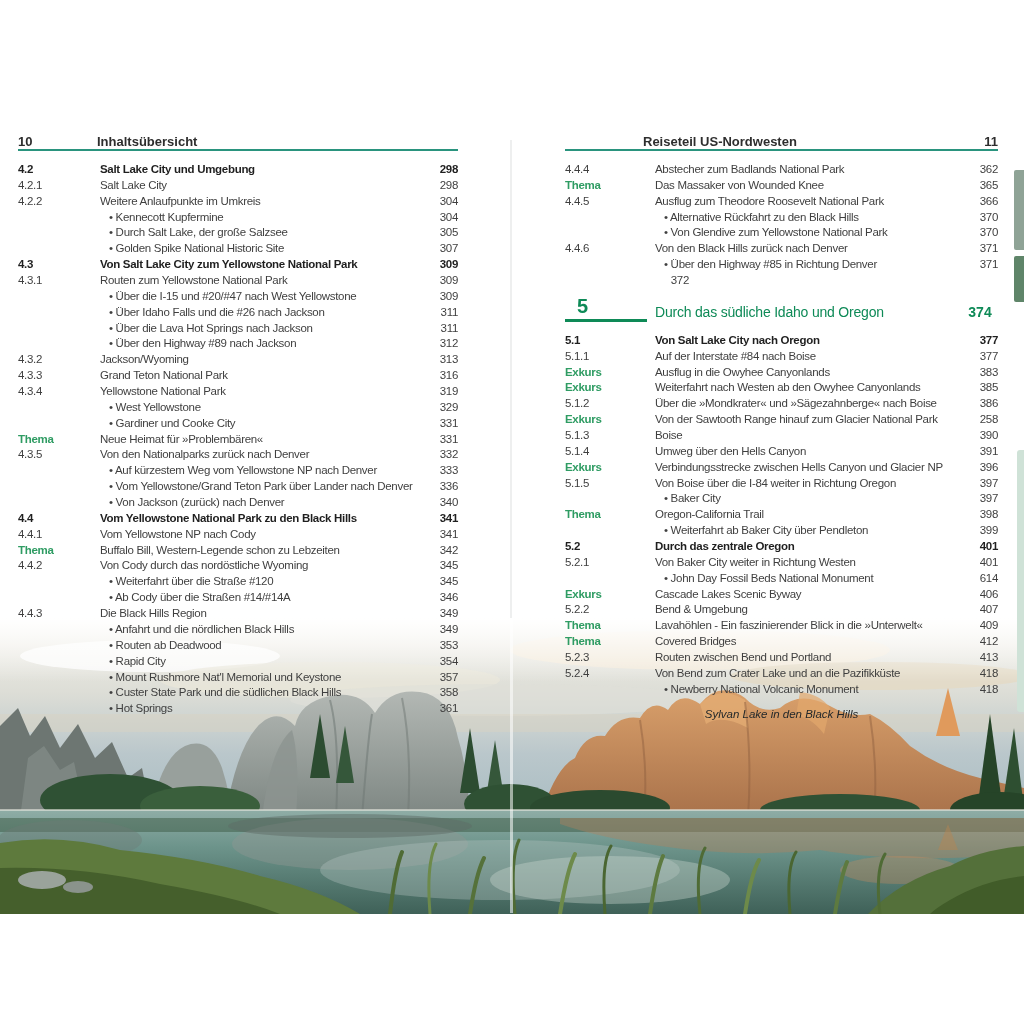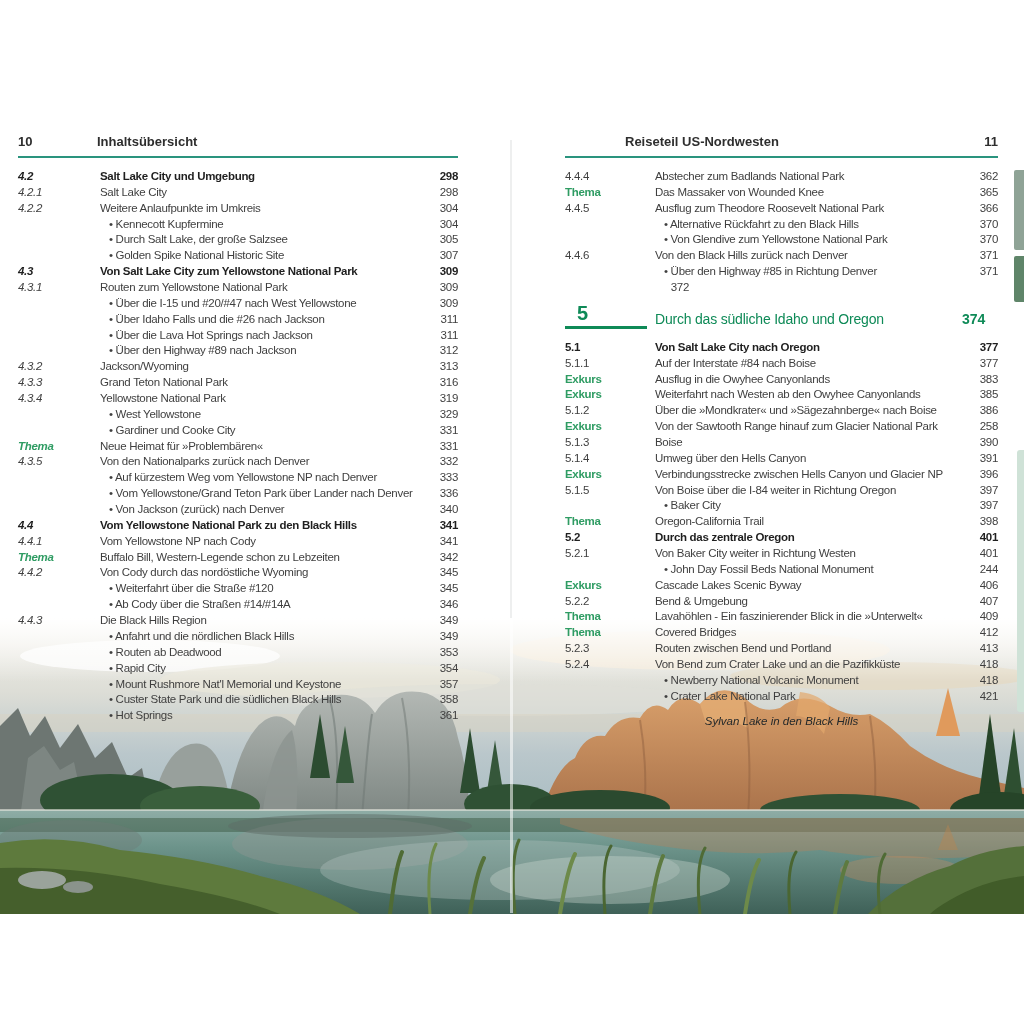--- a/index.html
+++ b/index.html
@@ -21,42 +21,42 @@
   
   .edge-tab{position:absolute;right:0;z-index:4;border-radius:2px 0 0 2px;}
   .tab-a{top:170px;width:10px;height:80px;background:#8fa396;}
   .tab-b{top:256px;width:10px;height:46px;background:#5f8569;}
   .tab-strip{top:450px;width:7px;height:262px;background:#cfe2d7;border-radius:3px 0 0 3px;}
   
   .page{position:absolute;top:134px;z-index:3;}
   .page-left{left:18px;width:440px;}
   .page-right{left:565px;width:433px;}
   .page-header{display:flex;align-items:center;border-bottom:2px solid #2a947e;
-    padding-bottom:7px;font-weight:bold;font-size:13px;color:#2e2e2e;letter-spacing:0;}
+    font-weight:bold;font-size:13px;color:#2e2e2e;letter-spacing:0;}
   .page-left .pgnum{width:79px;}
-  .page-right .htitle{margin-left:60px;}
+  .page-right .htitle{margin-left:78px;}
   .page-right .pgnum{margin-left:auto;}
   
   .toc{margin-top:11px;font-size:11.5px;letter-spacing:-0.3px;}
   .row{display:flex;height:15.86px;line-height:15.86px;white-space:nowrap;}
   .row .num{flex:0 0 auto;}
-  .page-left  .row .num{width:82px;font-style:italic;}
+  .page-left  .row .num{width:82px;}
   .page-right .row .num{width:90px;}
   .row .title{flex:1 1 auto;overflow:hidden;}
   .row .pg{flex:0 0 34px;text-align:right;}
   .row.bold{font-weight:bold;color:#1f1f1f;}
   .row.green .num{color:#2f9c63;font-weight:bold;}
   .row.bullet .title{padding-left:9px;}
   
   .chapter{display:flex;align-items:flex-end;margin:7px 0 5px 0;color:#0e8a57;}
   .ch-num{flex:0 0 82px;margin-right:8px;font-size:20px;line-height:20px;font-weight:bold;
     padding:0 0 3px 12px;border-bottom:3px solid #0e8a57;box-sizing:border-box;}
   .ch-title{flex:1 1 auto;font-size:14px;font-weight:normal;letter-spacing:-0.2px;
     padding-bottom:2px;white-space:nowrap;overflow:hidden;}
-  .ch-pg{flex:0 0 36px;text-align:left;font-size:14px;font-weight:bold;padding-bottom:2px;}
+  .ch-pg{flex:0 0 36px;text-align:center;font-size:14px;font-weight:bold;padding-bottom:2px;}
   
   .caption{text-align:center;margin-top:10px;font-size:11.5px;font-style:italic;
     color:#23282a;letter-spacing:0;}
 </style>
 </head>
 <body>
 
 <div class="photo">
   <svg viewBox="0 0 1024 296" preserveAspectRatio="none">
     <defs>
@@ -460,34 +460,39 @@
       <div class="row bullet">
         <span class="num"></span>
         <span class="title">• Baker City</span>
         <span class="pg">397</span>
       </div>
       <div class="row green">
         <span class="num">Thema</span>
         <span class="title">Oregon-California Trail</span>
         <span class="pg">398</span>
       </div>
+      <div class="row bullet">
+        <span class="num"></span>
+        <span class="title">• Weiterfahrt ab Baker City über Pendleton</span>
+        <span class="pg">399</span>
+      </div>
       <div class="row bold">
         <span class="num">5.2</span>
         <span class="title">Durch das zentrale Oregon</span>
         <span class="pg">401</span>
       </div>
       <div class="row item">
         <span class="num">5.2.1</span>
         <span class="title">Von Baker City weiter in Richtung Westen</span>
         <span class="pg">401</span>
       </div>
       <div class="row bullet">
         <span class="num"></span>
         <span class="title">• John Day Fossil Beds National Monument</span>
-        <span class="pg">244</span>
+        <span class="pg">614</span>
       </div>
       <div class="row green">
         <span class="num">Exkurs</span>
         <span class="title">Cascade Lakes Scenic Byway</span>
         <span class="pg">406</span>
       </div>
       <div class="row item">
         <span class="num">5.2.2</span>
         <span class="title">Bend &amp; Umgebung</span>
         <span class="pg">407</span>
@@ -510,20 +515,15 @@
       <div class="row item">
         <span class="num">5.2.4</span>
         <span class="title">Von Bend zum Crater Lake und an die Pazifikküste</span>
         <span class="pg">418</span>
       </div>
       <div class="row bullet">
         <span class="num"></span>
         <span class="title">• Newberry National Volcanic Monument</span>
         <span class="pg">418</span>
       </div>
-      <div class="row bullet">
-        <span class="num"></span>
-        <span class="title">• Crater Lake National Park</span>
-        <span class="pg">421</span>
-      </div>
     </div>
   <div class="caption">Sylvan Lake in den Black Hills</div>
 </div>
 
 </body></html>

